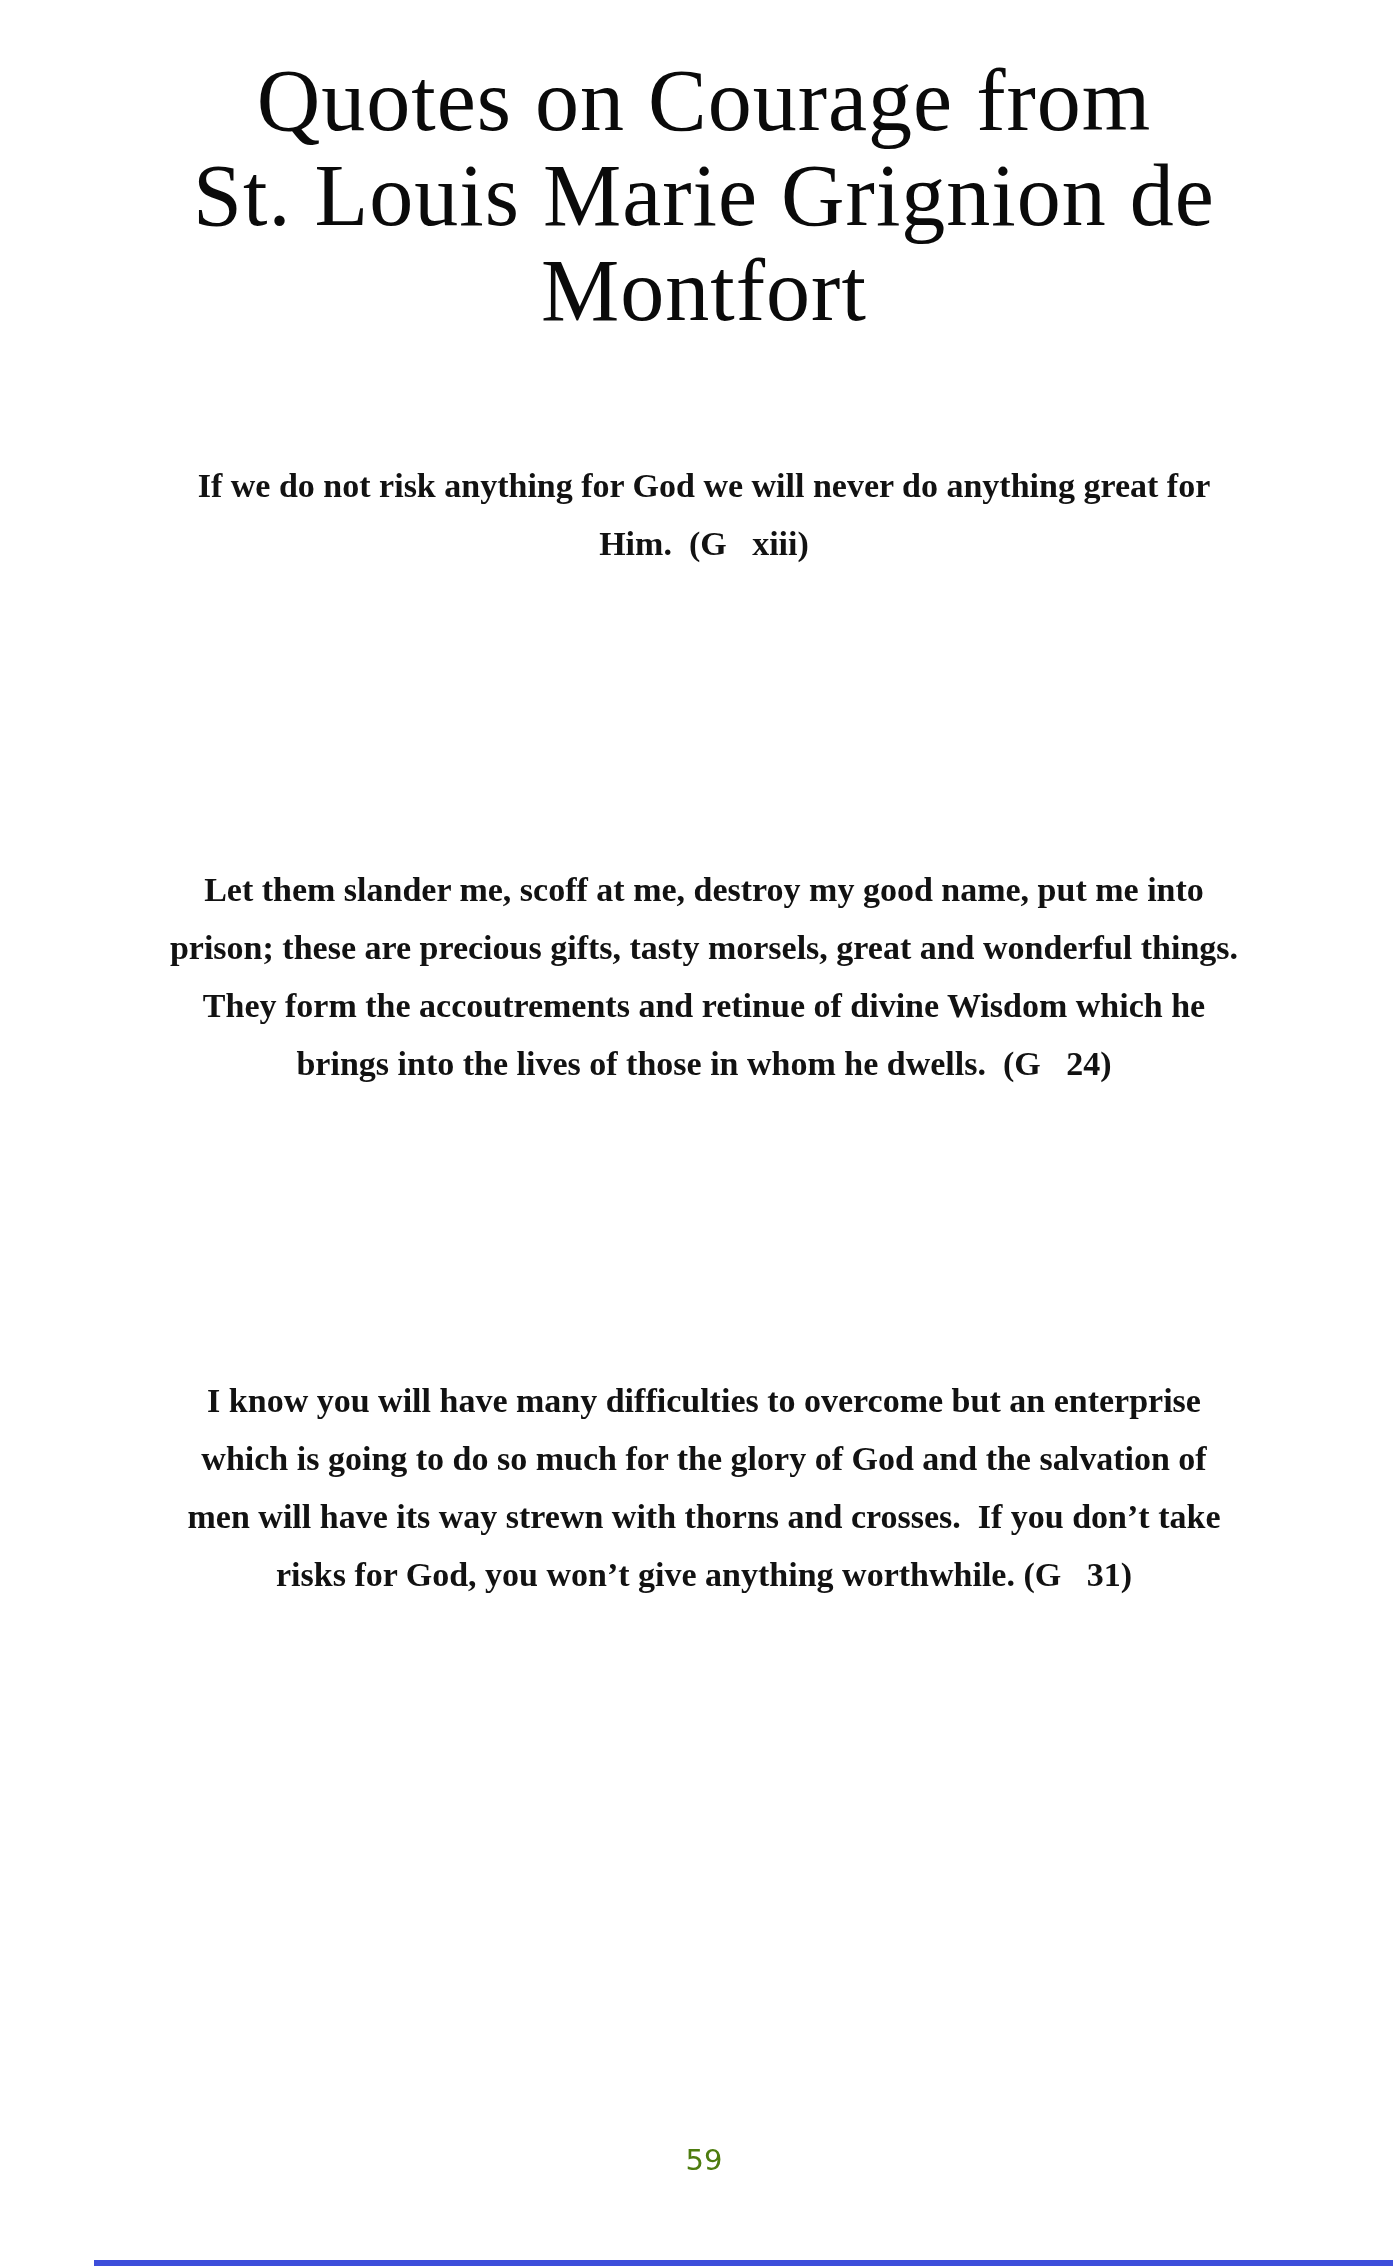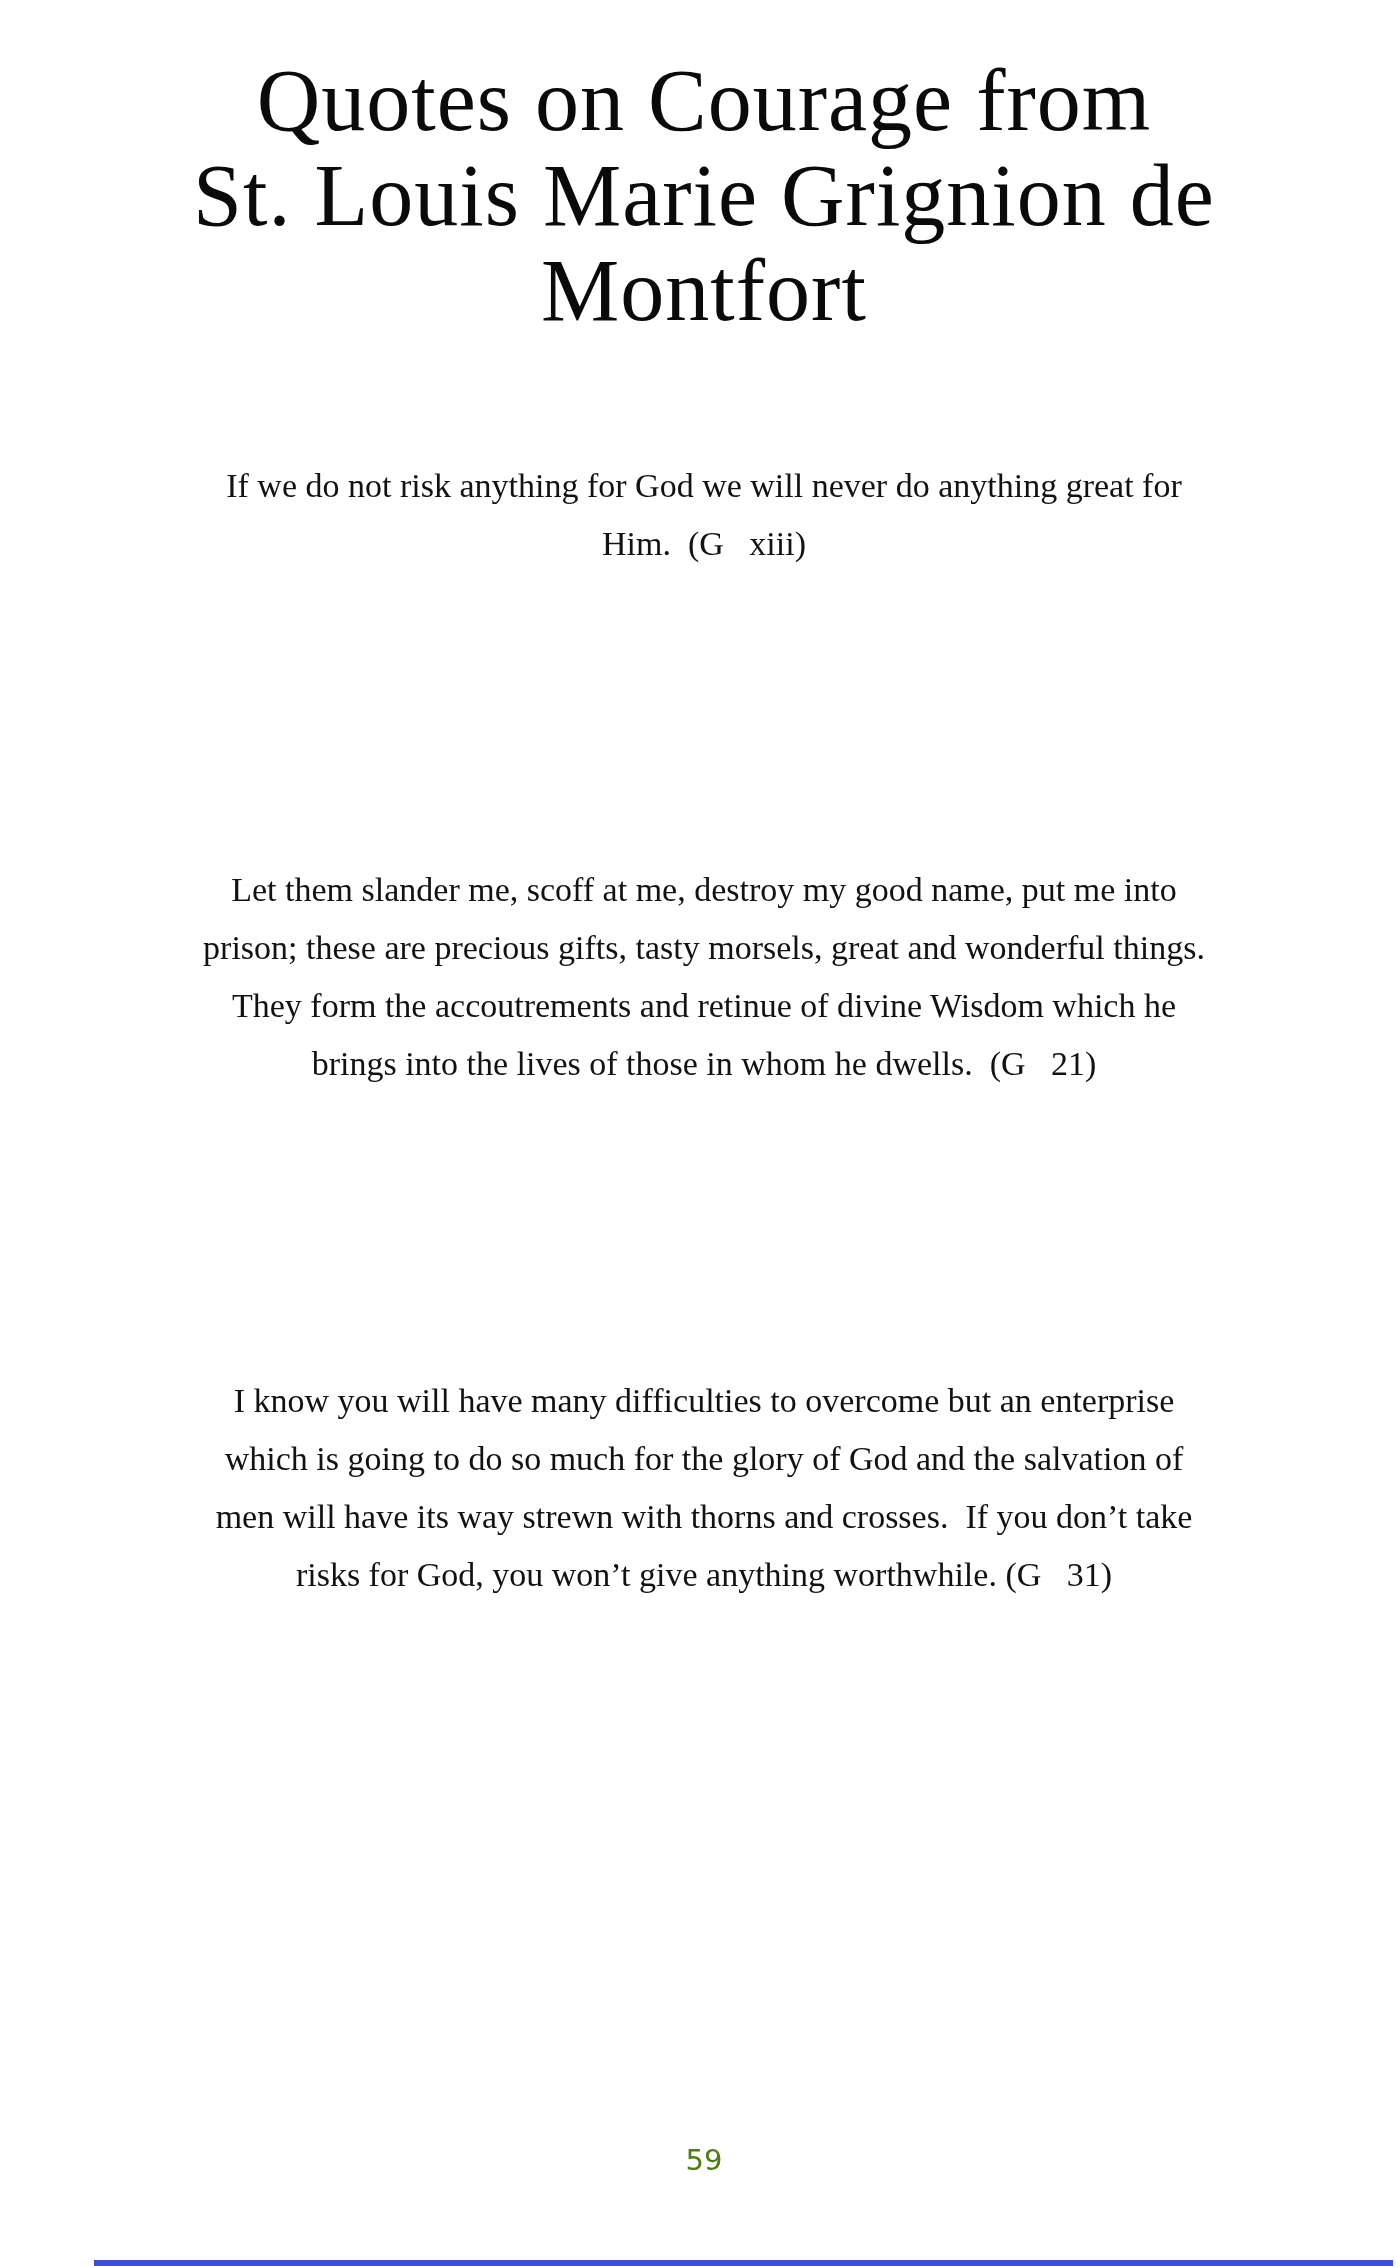--- a/index.html
+++ b/index.html
@@ -29,20 +29,21 @@
     width: 1262px;
     margin: 0 auto;
   }
   .quote {
     font-family: "Liberation Serif", serif;
     font-size: 34px;
     line-height: 58px;
     text-align: center;
     color: #121212;
     white-space: pre-wrap;
+    font-weight: bold;
   }
   .quote-1 { margin-top: 110px; }
   .quote-2 { margin-top: 282px; }
   .quote-3 { margin-top: 273px; }
   .quote-4-wrap { position: relative; margin-top: 284px; }
   
   .artifact {
     position: absolute;
     left: 0;
     right: 0;
@@ -80,21 +81,21 @@
 Montfort</h1>
 
   <div class="quotes">
 
     <p class="quote quote-1">If we do not risk anything for God we will never do anything great for
 Him.  (G   xiii)</p>
 
     <p class="quote quote-2">Let them slander me, scoff at me, destroy my good name, put me into
 prison; these are precious gifts, tasty morsels, great and wonderful things.
 They form the accoutrements and retinue of divine Wisdom which he
-brings into the lives of those in whom he dwells.  (G   21)</p>
+brings into the lives of those in whom he dwells.  (G   24)</p>
 
     <p class="quote quote-3">I know you will have many difficulties to overcome but an enterprise
 which is going to do so much for the glory of God and the salvation of
 men will have its way strewn with thorns and crosses.  If you don’t take
 risks for God, you won’t give anything worthwhile. (G   31)</p>
 
 
   </div>
 
   <div class="page-number">59</div>

